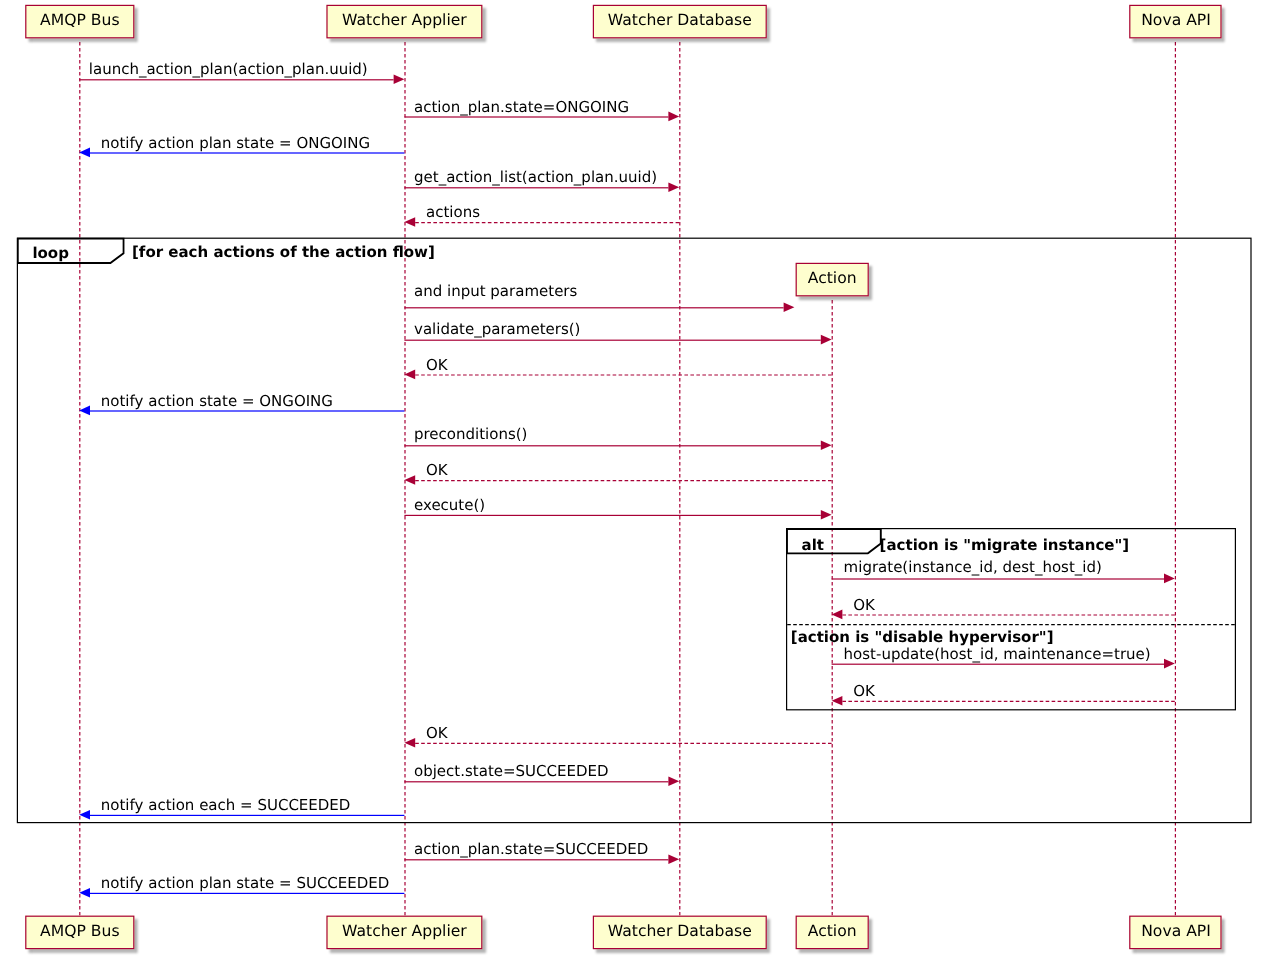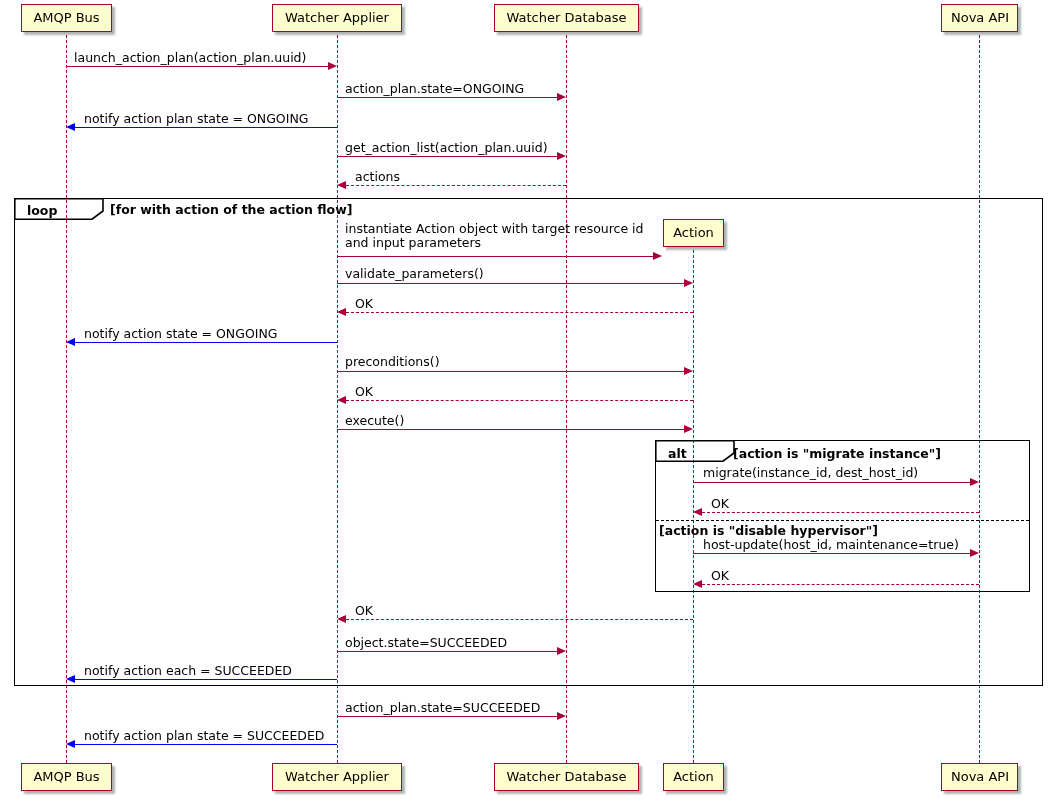--- a/index.html
+++ b/index.html
@@ -115,21 +115,21 @@
   <div class="lifeline-line" style="left:337px; top:35px; height:728px;"></div>
   <div class="lifeline-line" style="left:566px; top:35px; height:728px;"></div>
   <div class="lifeline-line" style="left:693px; top:250px; height:513px;"></div>
   <div class="lifeline-line" style="left:979px; top:35px; height:728px;"></div>
 
   <div class="frame" style="left:14px; top:198px; width:1029px; height:488px;"></div>
   <svg class="frame-tab-shape" style="left:14px; top:198px;" width="90" height="22" viewBox="0 0 90 22">
     <path d="M0.8,0.8 L89,0.8 L89,13 L78,21.2 L0.8,21.2 Z" fill="none" stroke="#000000" stroke-width="1.6"></path>
   </svg>
   <div class="frame-kw" style="left:27px; top:203px;">loop</div>
-  <div class="frame-guard" style="left:110px; top:202px;">[for with action of the action flow]</div>
+  <div class="frame-guard" style="left:110px; top:202px;">[for each actions of the action flow]</div>
 
   <div class="frame" style="left:655px; top:440px; width:375px; height:152px;"></div>
   <svg class="frame-tab-shape" style="left:655px; top:440px;" width="80" height="22" viewBox="0 0 80 22">
     <path d="M0.8,0.8 L79,0.8 L79,13 L68,21.2 L0.8,21.2 Z" fill="none" stroke="#000000" stroke-width="1.6"></path>
   </svg>
   <div class="frame-kw" style="left:668px; top:446px;text-align:center;">alt</div>
   <div class="frame-guard" style="left:733px; top:446px;">[action is "migrate instance"]</div>
   <div class="frame-div" style="left:656px; top:520px; width:373px;"></div>
   <div class="frame-guard" style="left:659px; top:523px;">[action is "disable hypervisor"]</div>
 
@@ -151,21 +151,21 @@
 
   <div class="msg-label" style="left:355px; top:170px;">actions</div>
   <div class="arrow-line dashed-line" style="left:346px; top:185px; width:220px;"></div>
   <div class="arrowhead ah-left" style="left:337px; top:180.5px;"></div>
 
   <div class="lifeline-label" style="left:663px; top:219px; width:61px;">
     <span>Action</span>
   </div>
 
   <div class="msg-label" style="left:345px; top:222px;">
-    <span>instantiate Action object with target resource id</span><br>
+    <br>
     <span>and input parameters</span>
   </div>
   <div class="arrow-line solid-line" style="left:337px; top:256px; width:316px;"></div>
   <div class="arrowhead ah-right" style="left:653px; top:251.5px;"></div>
 
   <div class="msg-label" style="left:345px; top:267px;">validate_parameters()</div>
   <div class="arrow-line solid-line" style="left:337px; top:283px; width:347px;"></div>
   <div class="arrowhead ah-right" style="left:684px; top:278.5px;"></div>
 
   <div class="msg-label" style="left:355px; top:297px;">OK</div>

